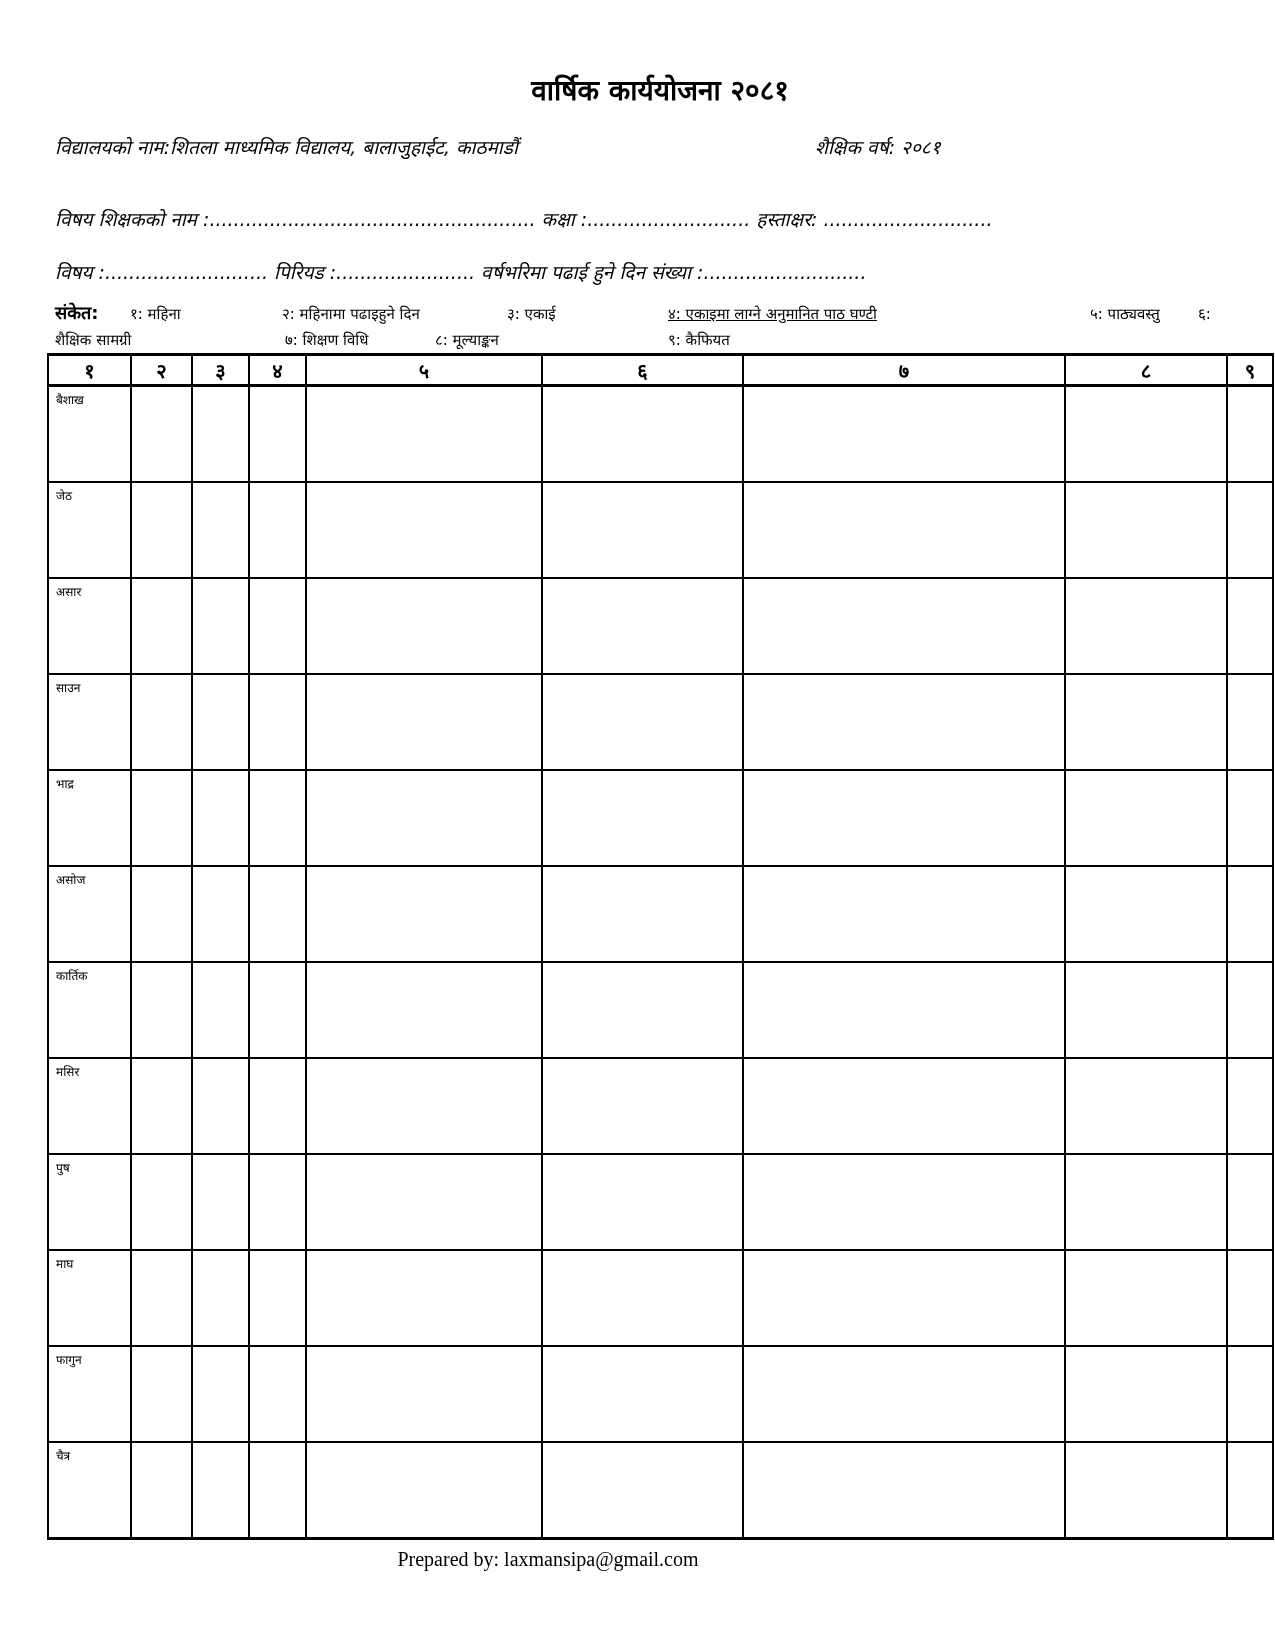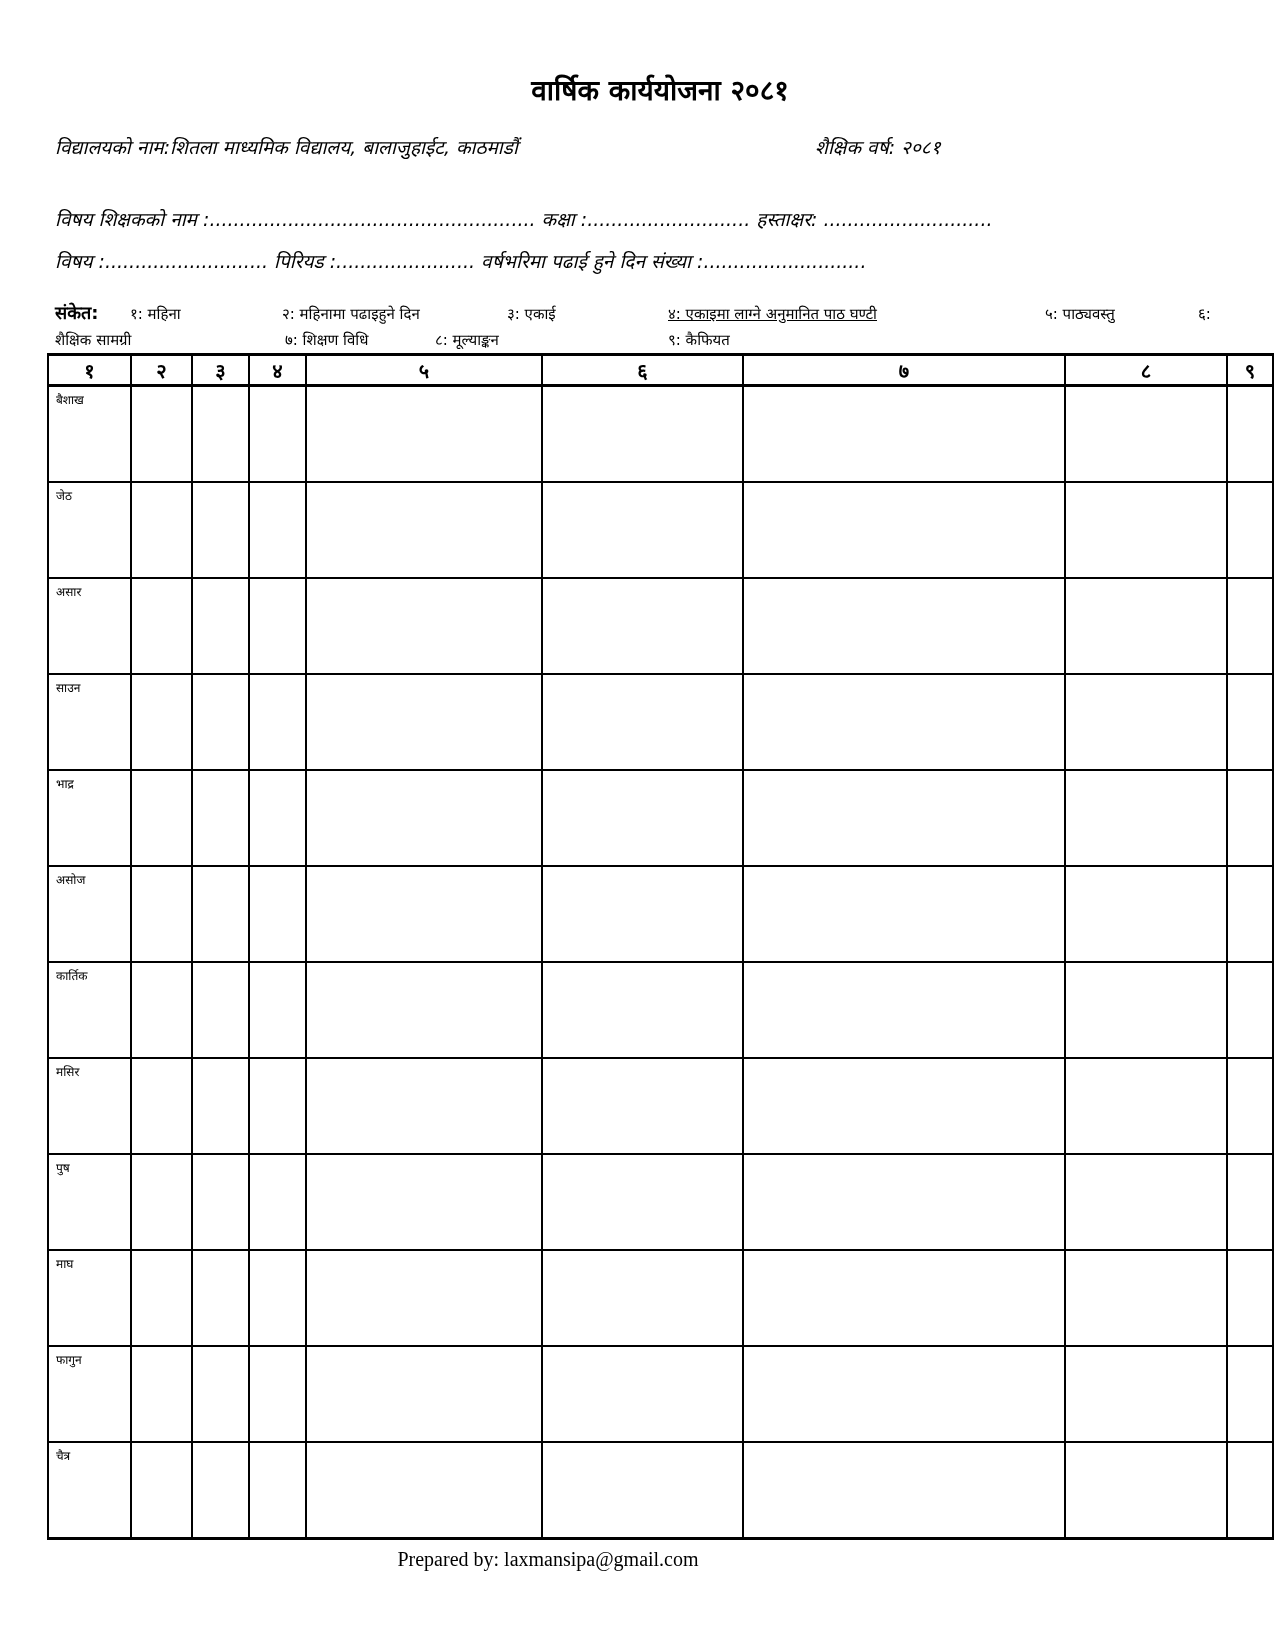--- a/index.html
+++ b/index.html
@@ -27,33 +27,33 @@
 <div class="abs line" style="left:55px; top:134px;">विद्यालयको नाम:शितला माध्यमिक विद्यालय, बालाजुहाईट, काठमाडौं</div>
 <div class="abs line" style="left:815px; top:134px;">शैक्षिक वर्ष: २०८१</div>
 
 <div class="abs line" style="left:55px; top:190px;margin-top:16px;">
   <span>विषय शिक्षकको नाम :</span><span>......................................................</span>
   <span>कक्षा :</span><span>...........................</span>
   <span>हस्ताक्षर:</span>
   <span>............................</span>
 </div>
 
-<div class="abs line" style="left:55px; top:248px;">
+<div class="abs line" style="left:55px; top:259px;">
   <span>विषय :</span><span>...........................</span>
   <span>पिरियड :</span><span>.......................</span>
   <span>वर्षभरिमा पढाई हुने दिन संख्या :</span><span>...........................</span>
 </div>
 
 <div>
   <span class="abs legend-key" style="left:55px; top:300px;">संकेत:</span>
   <span class="abs legend" style="left:130px; top:303px;">१: महिना</span>
   <span class="abs legend" style="left:282px; top:303px;">२: महिनामा पढाइहुने दिन</span>
   <span class="abs legend" style="left:507px; top:303px;">३: एकाई</span>
   <span class="abs legend" style="left:668px; top:303px;text-decoration:underline;">४: एकाइमा लाग्ने अनुमानित पाठ घण्टी</span>
-  <span class="abs legend" style="left:1045px; top:303px;">५: पाठ्यवस्तु</span>
+  <span class="abs legend" style="left:1090px; top:303px;">५: पाठ्यवस्तु</span>
   <span class="abs legend" style="left:1198px; top:303px;">६:</span>
   <span class="abs legend" style="left:55px; top:329px;">शैक्षिक सामग्री</span>
   <span class="abs legend" style="left:285px; top:329px;">७: शिक्षण विधि</span>
   <span class="abs legend" style="left:435px; top:329px;">८: मूल्याङ्कन</span>
   <span class="abs legend" style="left:668px; top:329px;">९: कैफियत</span>
 </div>
 
 <table class="plan">
   <colgroup>
     <col style="width:83px">

